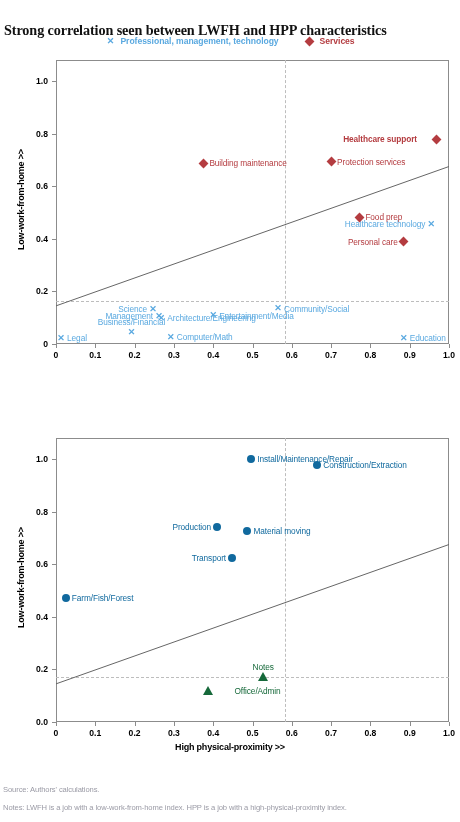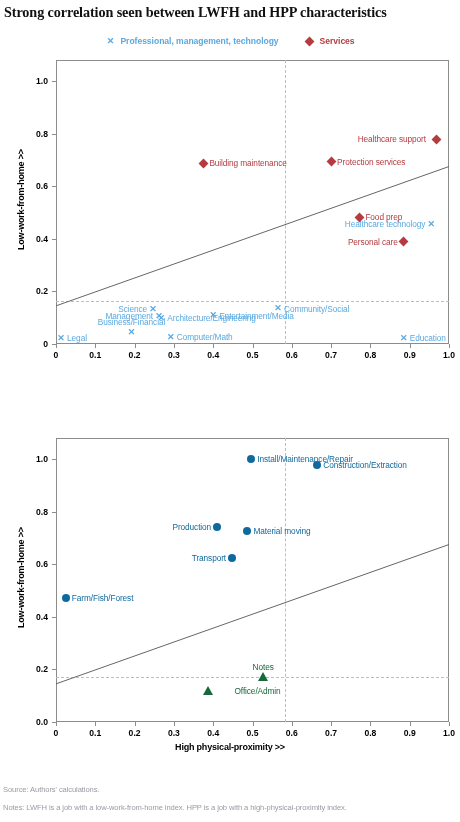--- a/index.html
+++ b/index.html
@@ -13,21 +13,21 @@
     font-family: "Liberation Sans", sans-serif;
     position: relative;
     overflow: hidden;
     color: #000;
   }
   #page-title {
     font-family: "Liberation Serif", serif;
     font-weight: bold;
     font-size: 14.2px;
     color: #111111;
-    padding: 4px 4px 0 4px;
+    padding: 22px 4px 0 4px;
     letter-spacing: -0.1px;
     white-space: nowrap;
   }
 
   .legend {
     display: flex;
     justify-content: center;
     align-items: center;
     gap: 26px;
     font-size: 8.6px;
@@ -254,21 +254,21 @@
       <span class="mk mk-x" style="color: rgb(90, 169, 224); font-weight: bold;">✕</span>
     </div>
     <div class="pt-label right" style="color: rgb(90, 169, 224); top: 337.426px; left: 176.756px;">Computer/Math</div>
     <div class="pt" style="left: 61.109px; top: 338.215px; display: flex; align-items: center; justify-content: center; width: 10px; height: 10px;">
       <span class="mk mk-x" style="color: rgb(90, 169, 224); font-weight: bold;">✕</span>
     </div>
     <div class="pt-label right" style="color: rgb(90, 169, 224); top: 338.215px; left: 67.109px;">Legal</div>
     <div class="pt" style="left: 436.424px; top: 139.415px; display: flex; align-items: center; justify-content: center; width: 10px; height: 10px;">
       <span class="mk mk-diamond" style="background: rgb(180, 60, 64);"></span>
     </div>
-    <div class="pt-label left" style="color: rgb(180, 60, 64); top: 139.415px; left: 426px;">Healthcare support</div>
+    <div class="pt-label left" style="color: rgb(180, 60, 64); top: 139.415px; left: 417px; font-weight: bold;">Healthcare support</div>
     <div class="pt" style="left: 331.1px; top: 161.767px; display: flex; align-items: center; justify-content: center; width: 10px; height: 10px;">
       <span class="mk mk-diamond" style="background: rgb(180, 60, 64);"></span>
     </div>
     <div class="pt-label right" style="color: rgb(180, 60, 64); top: 161.767px; left: 337.1px;">Protection services</div>
     <div class="pt" style="left: 203.375px; top: 163.081px; display: flex; align-items: center; justify-content: center; width: 10px; height: 10px;">
       <span class="mk mk-diamond" style="background: rgb(180, 60, 64);"></span>
     </div>
     <div class="pt-label right" style="color: rgb(180, 60, 64); top: 163.081px; left: 209.375px;">Building maintenance</div>
     <div class="pt" style="left: 359.396px; top: 217.252px; display: flex; align-items: center; justify-content: center; width: 10px; height: 10px;">
       <span class="mk mk-diamond" style="background: rgb(180, 60, 64);"></span>

